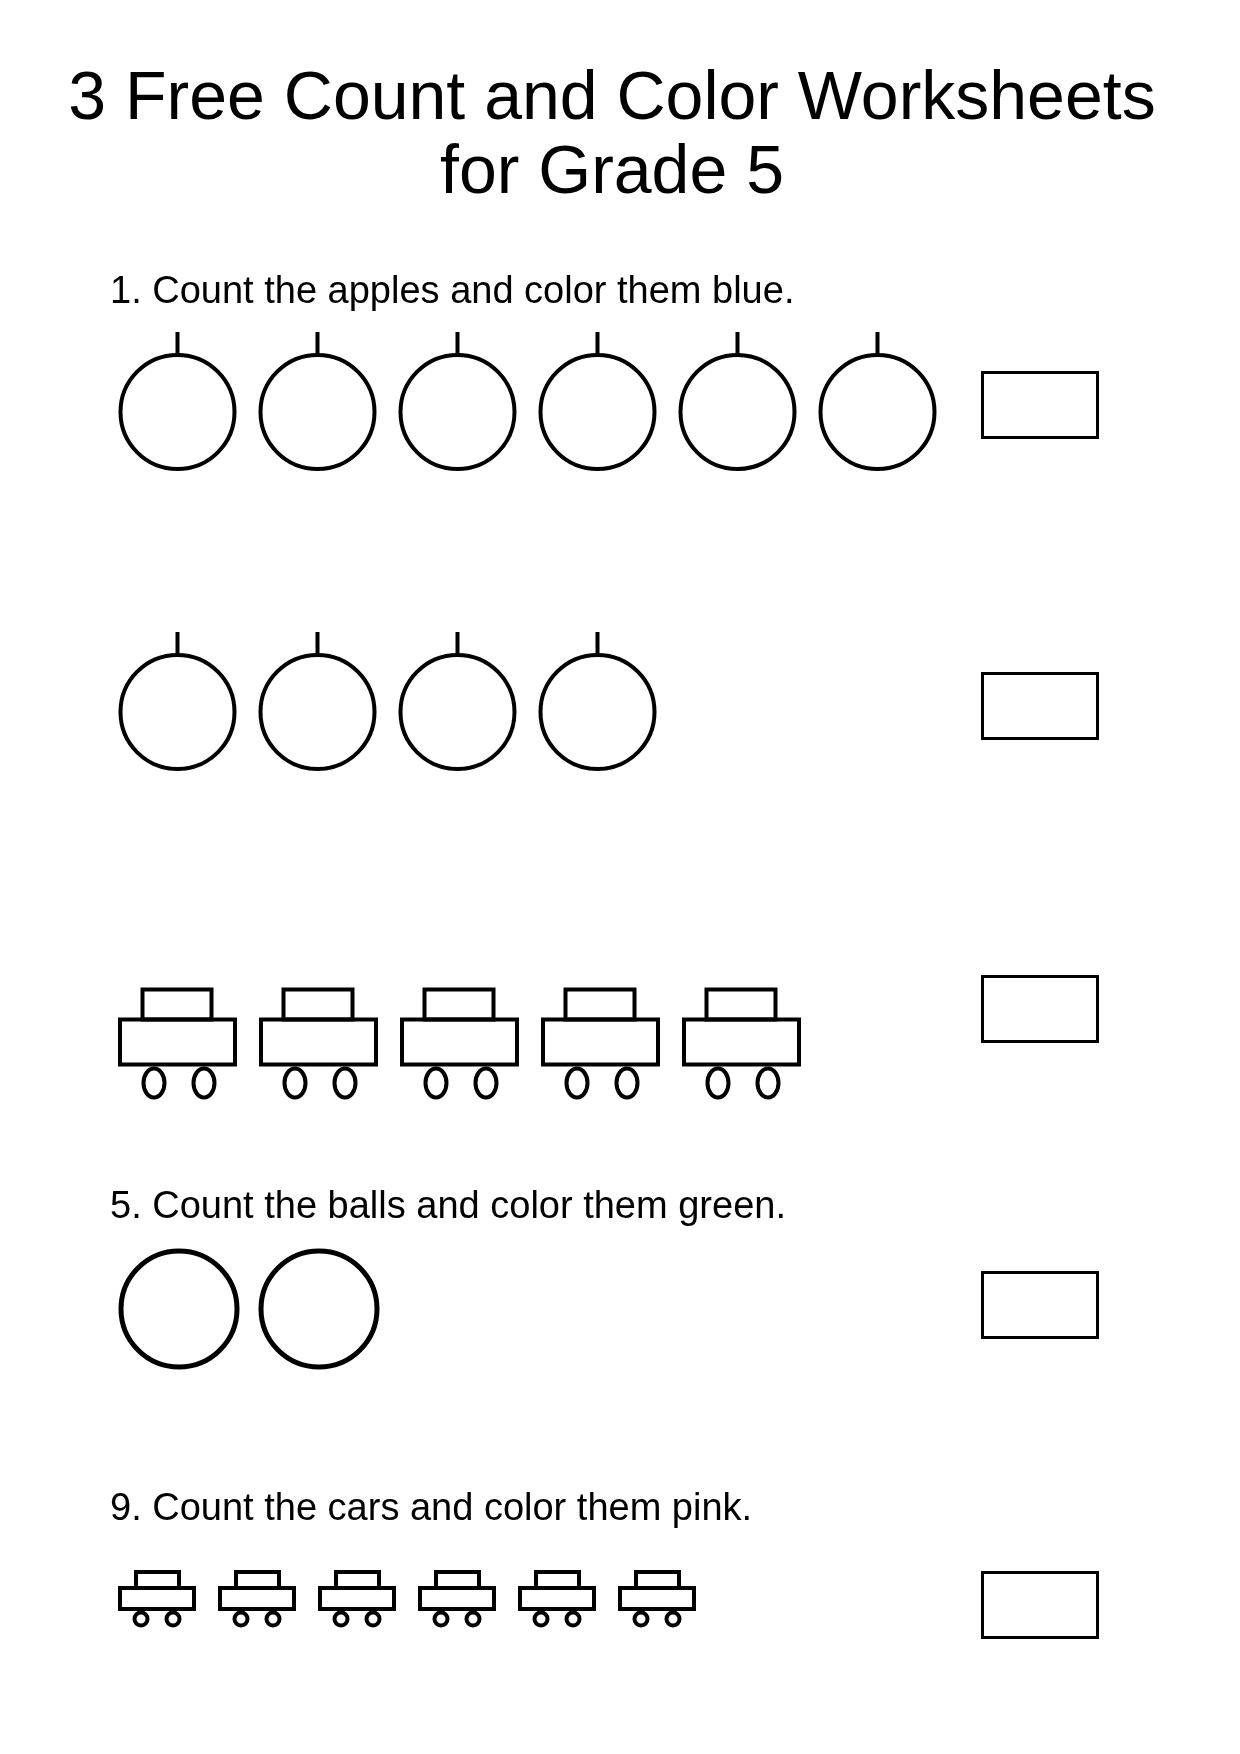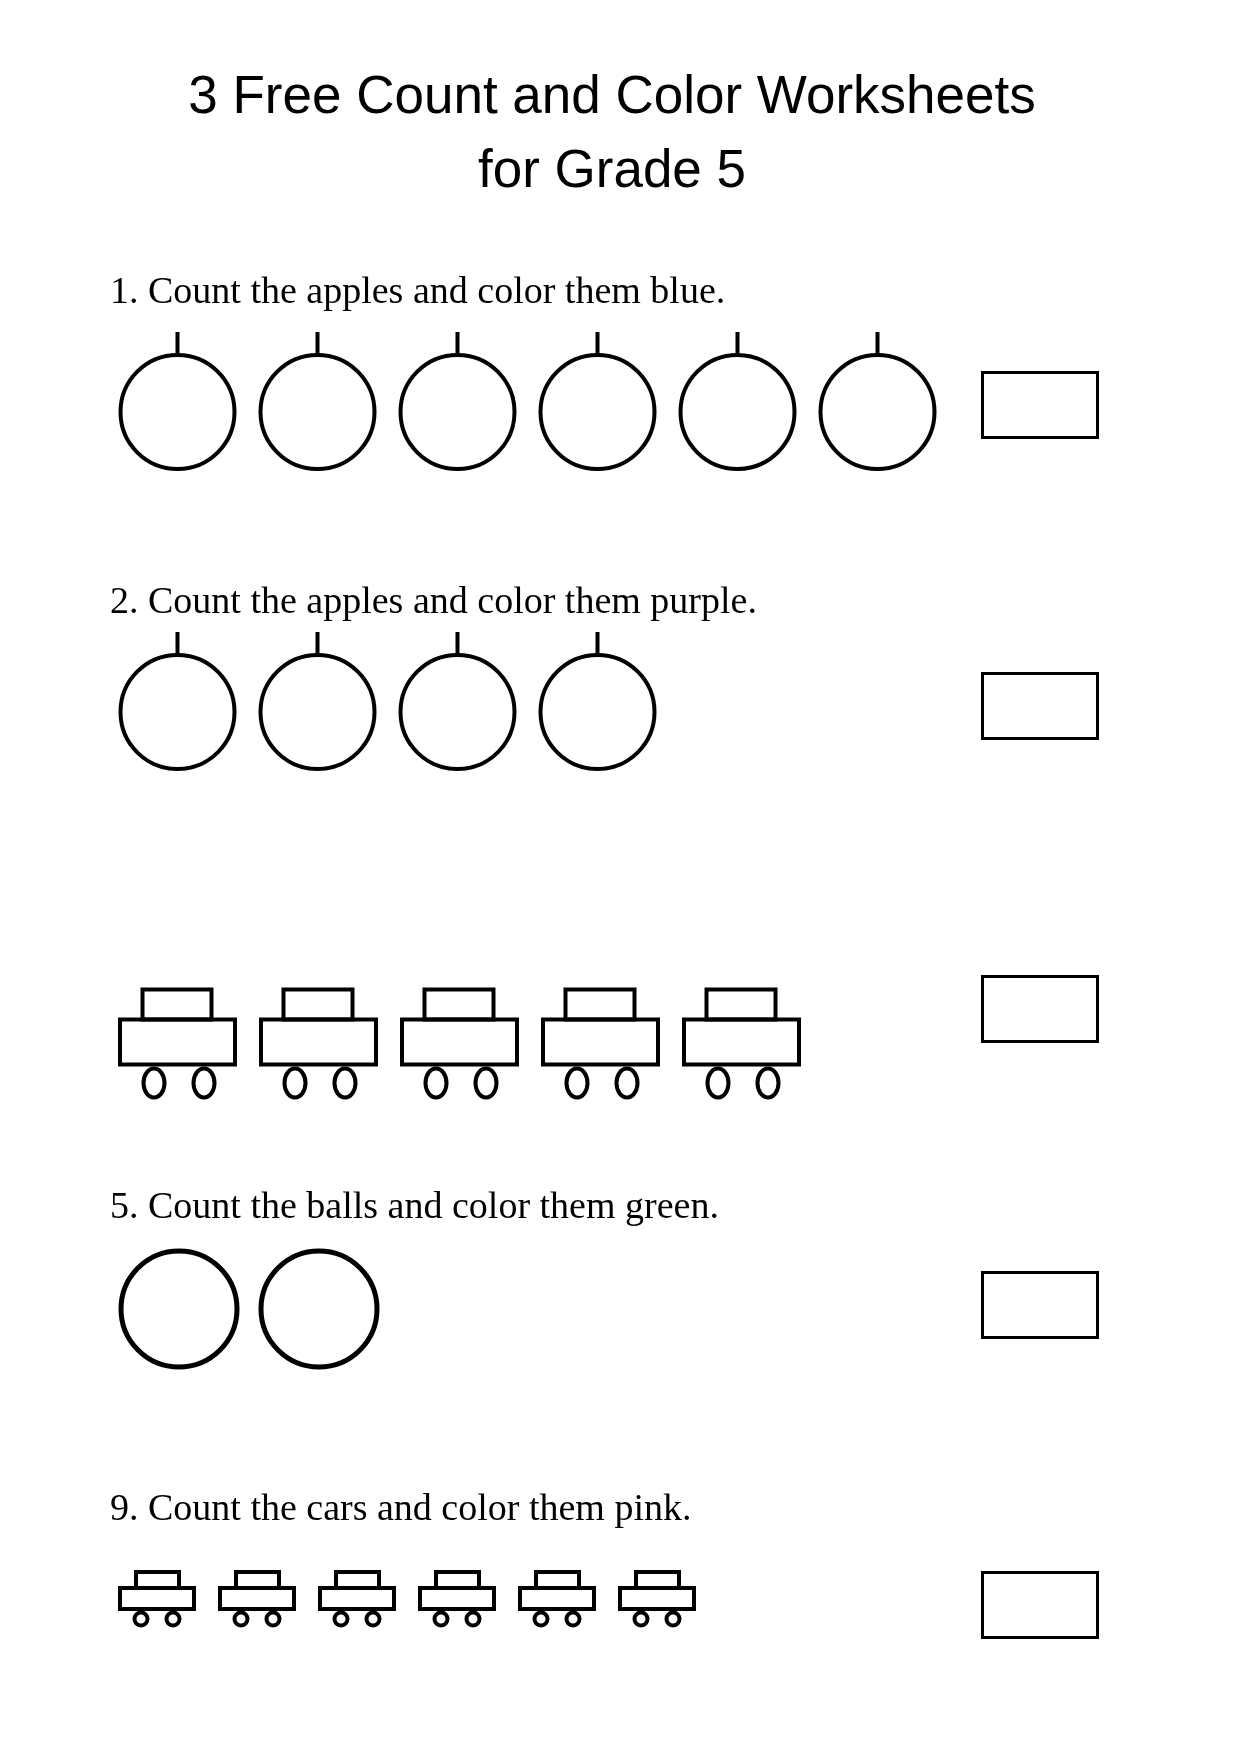--- a/index.html
+++ b/index.html
@@ -10,35 +10,34 @@
     background:var(--paper,#ffffff);
     color:var(--ink,#000000);
     font-family:"Liberation Sans", sans-serif;
     overflow:hidden;
   }
   .title{
     position:absolute;
     top:58px; left:0; right:16px;
     margin:0;
     text-align:center;
-    font-size:53px;
+    font-size:68px;
     font-weight:400;
     line-height:74px;
     letter-spacing:0;
   }
   .title-line{display:block;}
   .q-text{
     position:absolute;
     left:110px;
     margin:0;
     font-size:38px;
     line-height:44px;
     font-weight:400;
     white-space:nowrap;
-    font-family:Liberation Serif, serif;
   }
   .shape-row{
     position:absolute;
     left:118px;
     display:flex;
     align-items:flex-start;
   }
   .shape{display:block;line-height:0;}
   .shape.apple{margin-right:21px;}
   .shape.ball{margin-right:18px;}
@@ -99,21 +98,20 @@
       </span>
       <span class="shape apple">
         <svg width="119" height="141" viewBox="0 0 119 141">
           <line x1="59.5" y1="2" x2="59.5" y2="26" stroke-width="4"></line>
           <circle cx="59.5" cy="82" r="57" stroke-width="4"></circle>
         </svg>
       </span>
     </div>
   <div class="answer-box" style="top:371px"></div>
 
-  <p class="q-text" style="top:578px">2. Count the apples and color them purple.</p>
   <div class="shape-row" style="top:630px">
       <span class="shape apple">
         <svg width="119" height="141" viewBox="0 0 119 141">
           <line x1="59.5" y1="2" x2="59.5" y2="26" stroke-width="4"></line>
           <circle cx="59.5" cy="82" r="57" stroke-width="4"></circle>
         </svg>
       </span>
       <span class="shape apple">
         <svg width="119" height="141" viewBox="0 0 119 141">
           <line x1="59.5" y1="2" x2="59.5" y2="26" stroke-width="4"></line>

